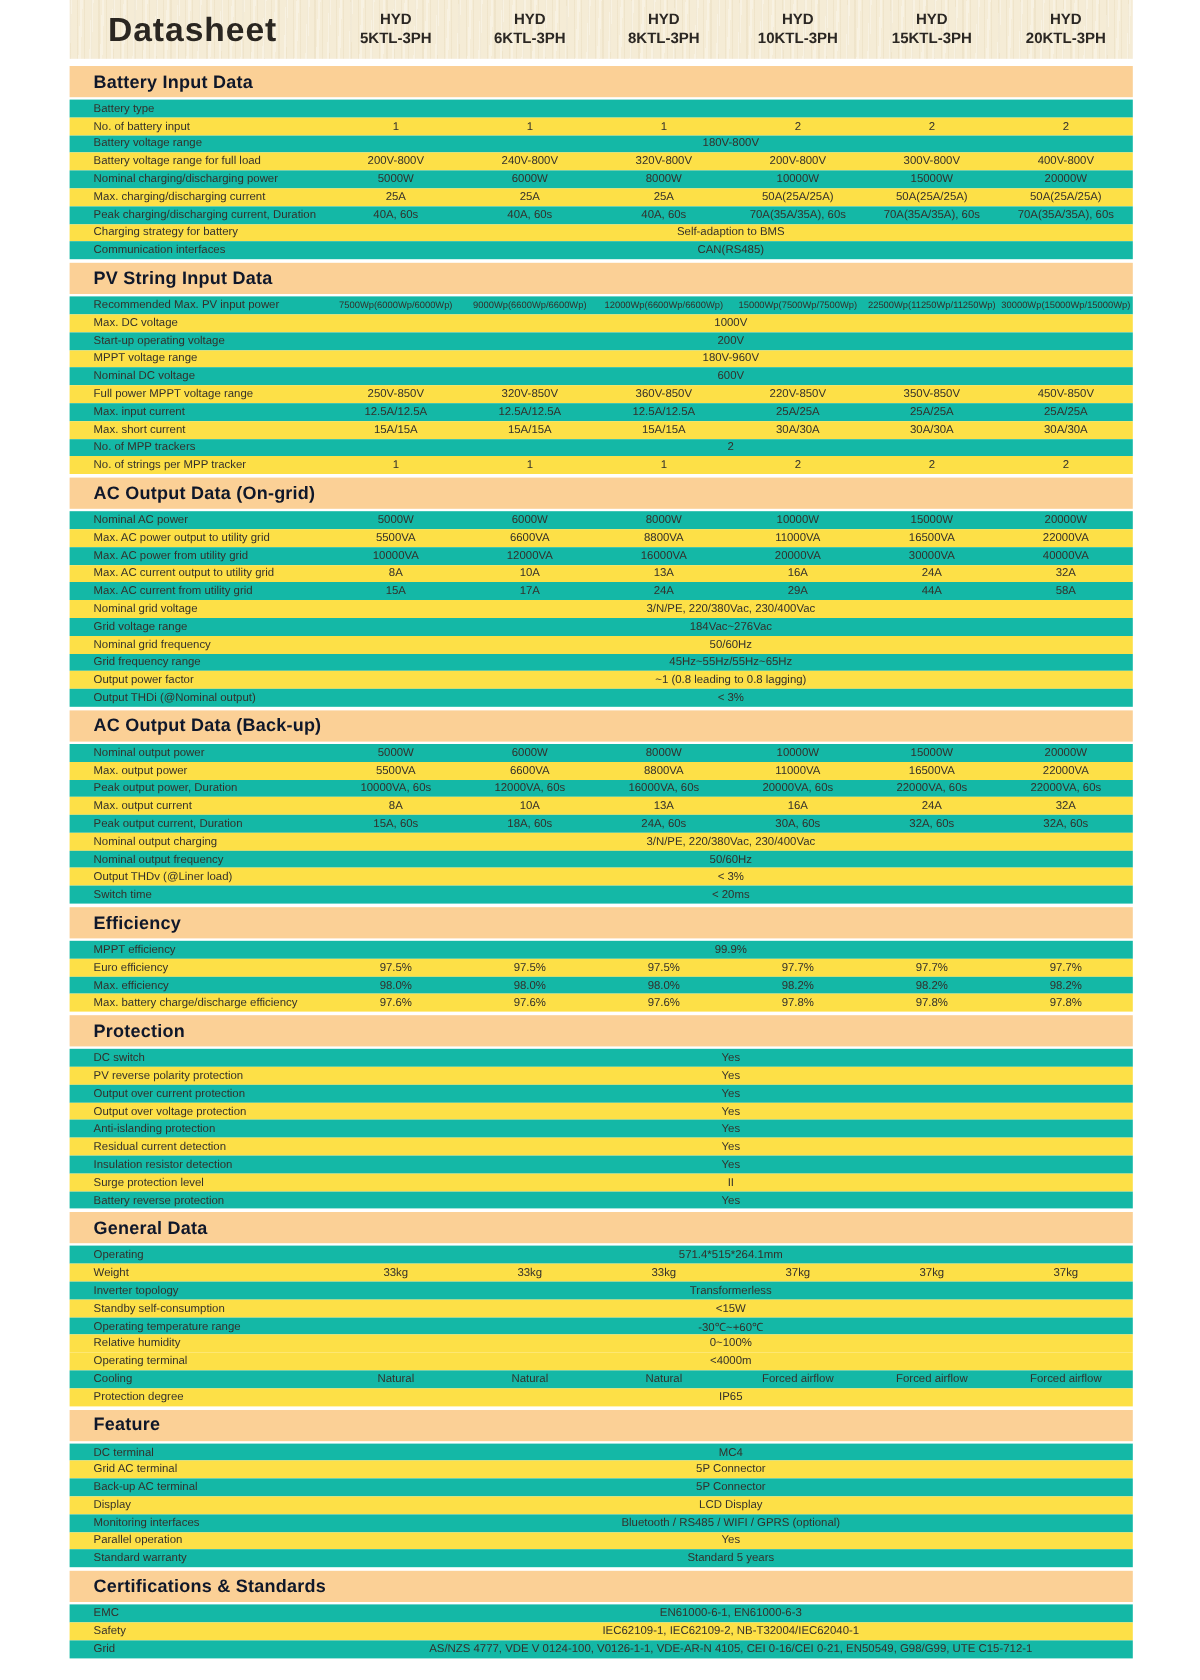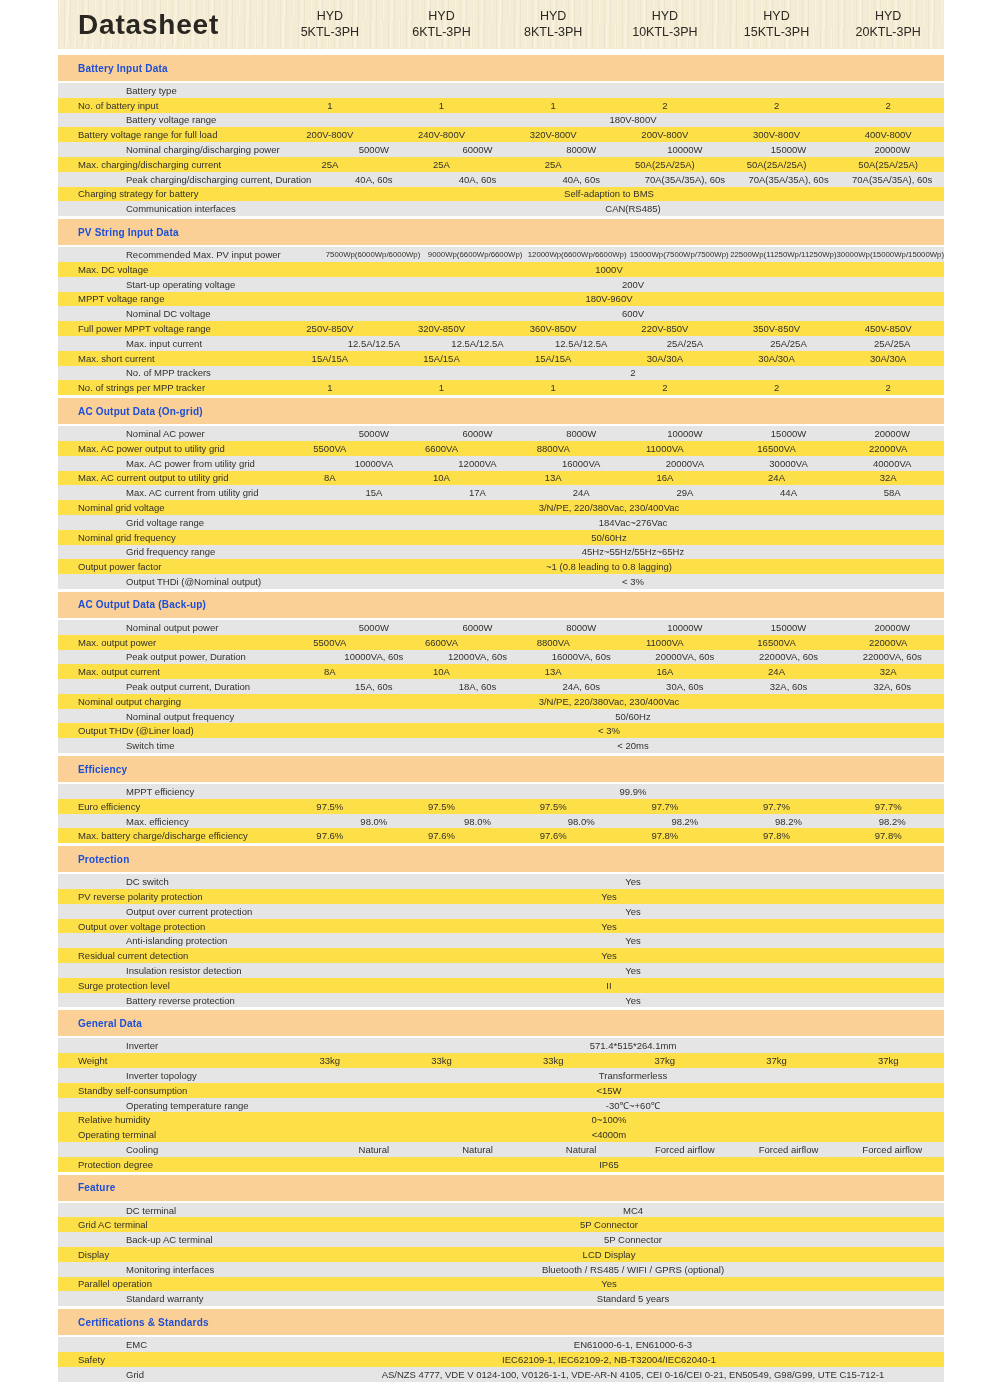--- a/index.html
+++ b/index.html
@@ -15,41 +15,41 @@
 
   
   .topband {
     height:49px;
     background-color:#f5ecd6;
     background-image:
       repeating-linear-gradient(90deg, rgba(189,162,103,0.10) 0 1px, rgba(255,255,255,0) 1px 6px),
       repeating-linear-gradient(92deg, rgba(255,255,255,0.30) 0 2px, rgba(0,0,0,0) 2px 9px);
     display:flex;
   }
-  .title-cell { width:216px; box-sizing:border-box; padding-left:20px; display:flex; align-items:center; }
+  .title-cell { width:216px; box-sizing:border-box; padding-left:32px; display:flex; align-items:center; }
   .title { font-size:28px; font-weight:bold; letter-spacing:0.8px; color:#2a2621; }
   .cols { flex:1; display:flex; }
   .col-h {
     flex:1; display:flex; flex-direction:column; justify-content:center; align-items:center;
-    font-weight:normal; font-size:12.5px; line-height:1.25; color:#2b2723; text-align:center;
+    font-weight:bold; font-size:12.5px; line-height:1.25; color:#2b2723; text-align:center;
   }
 
   
   .section-band {
     height:26px; background:#fbd096;
     margin-top:3px; margin-bottom:2px;
     display:flex; align-items:center;
     padding-left:20px; box-sizing:border-box;
   }
   main > .section-band:first-child { margin-top:6px; }
-  .section-title { font-weight:bold; font-size:10px; color:#1d4ed8; letter-spacing:0.2px; }
+  .section-title { font-weight:bold; font-size:15px; color:#0f172a; letter-spacing:0.2px; }
 
   
   .row { display:flex; align-items:center; height:14.8px; font-size:9.5px; }
-  .row.odd  { background:#e5e5e5;padding-left:48px; }
+  .row.odd  { background:#14b8a6; }
   .row.even { background:#fde047; }
   .row-label { width:216px; box-sizing:border-box; padding-left:20px; white-space:nowrap; }
   .cells { flex:1; display:flex; }
   .cell { flex:1; text-align:center; white-space:nowrap; }
   .span-cell { flex:1; text-align:center; white-space:nowrap; }
   .row.small .cell { font-size:7.8px; }
 </style>
 </head>
 <body>
 
@@ -469,21 +469,21 @@
         <span class="span-cell">II</span>
       </div>
       <div class="row odd">
         <span class="row-label">Battery reverse protection</span>
         <span class="span-cell">Yes</span>
       </div>
       <div class="section-band">
         <span class="section-title">General Data</span>
       </div>
       <div class="row odd">
-        <span class="row-label">Inverter</span>
+        <span class="row-label">Operating</span>
         <span class="span-cell">571.4*515*264.1mm</span>
       </div>
       <div class="row even">
         <span class="row-label">Weight</span>
         <div class="cells">
           <span class="cell">33kg</span>
           <span class="cell">33kg</span>
           <span class="cell">33kg</span>
           <span class="cell">37kg</span>
           <span class="cell">37kg</span>

